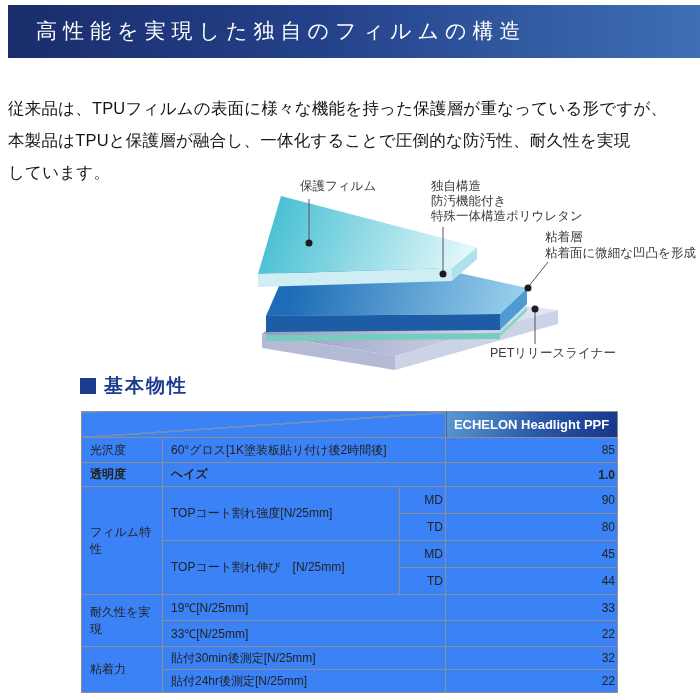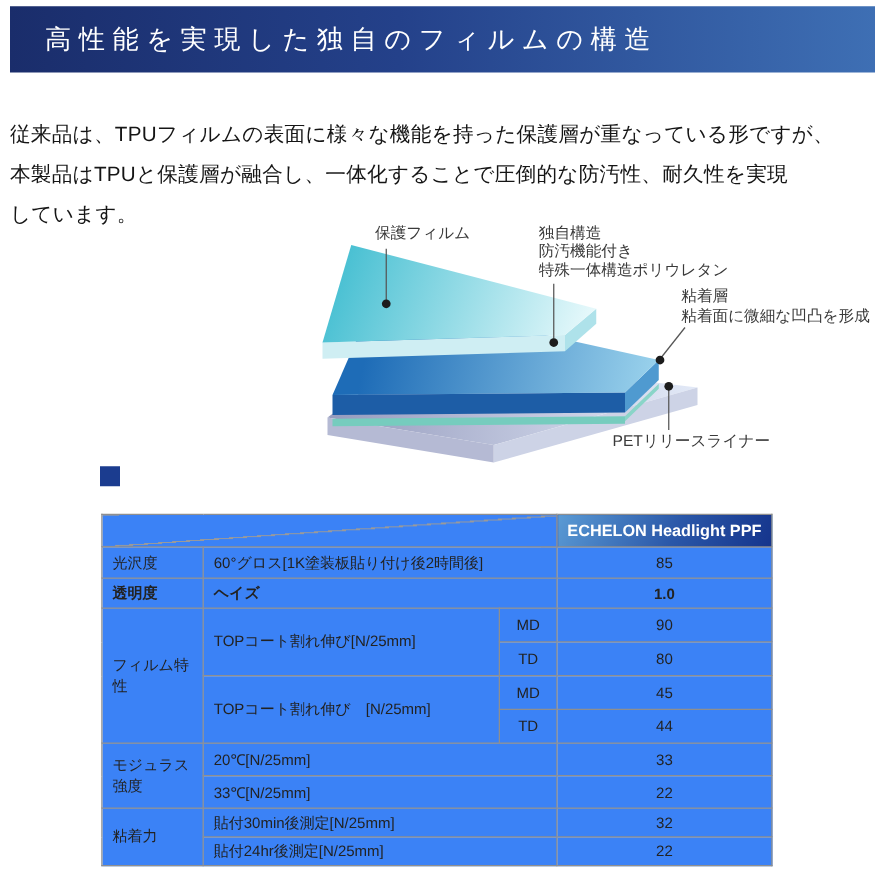--- a/index.html
+++ b/index.html
@@ -25,21 +25,21 @@
 
   
   .section-title{position:absolute;left:80px;top:373px;display:flex;align-items:center;}
   .sq{width:16px;height:16px;background:#1b3c8f;margin-right:8px;flex:0 0 auto;}
   .section-text{font-size:19px;font-weight:bold;color:#1b3c8f;letter-spacing:2px;}
 
   
   .tbl-wrap{position:absolute;left:81px;top:411px;}
   table{border-collapse:collapse;table-layout:fixed;width:536px;font-size:12px;color:#222222;}
   td{border:1px solid #8f8f8f;padding:0 8px;background:#3b82f6;}
-  td.center{text-align:center;padding:0 2px;}
+  td.center{text-align:right;padding:0 2px;}
   td.corner{background-image:linear-gradient(to bottom right,
             transparent calc(50% - 0.5px),#9a9a9a calc(50% - 0.5px),
             #9a9a9a calc(50% + 0.5px),transparent calc(50% + 0.5px));}
   td.bluehead{background:linear-gradient(115deg,#5a9ad4 0%,#2a57a8 55%,#15348c 100%);
             color:#ffffff;font-weight:bold;font-size:13px;text-align:center;padding:0 6px;}
   tr.h26{height:26px;} tr.h25{height:25px;} tr.h24{height:24px;font-weight:bold;}
   tr.h27{height:27px;} tr.h23{height:23px;}
 </style>
 </head>
 <body>
@@ -101,20 +101,21 @@
     <text class="dlabel" x="431" y="190">独自構造</text>
     <text class="dlabel" x="431" y="205">防汚機能付き</text>
     <text class="dlabel" x="431" y="220">特殊一体構造ポリウレタン</text>
     <text class="dlabel" x="545" y="241">粘着層</text>
     <text class="dlabel" x="545" y="257">粘着面に微細な凹凸を形成</text>
     <text class="dlabel" x="490" y="357">PETリリースライナー</text>
   </svg>
 
   <div class="section-title">
     <span class="sq"></span>
+    <span class="section-text">基本物性</span>
   </div>
 
   <div class="tbl-wrap">
     <table>
       <colgroup>
           <col style="width:81px">
           <col style="width:237px">
           <col style="width:46px">
           <col style="width:172px">
         </colgroup>
@@ -128,40 +129,40 @@
         <td colspan="2">60°グロス[1K塗装板貼り付け後2時間後]</td>
         <td class="center">85</td>
       </tr>
       <tr class="h24">
         <td>透明度</td>
         <td colspan="2">ヘイズ</td>
         <td class="center">1.0</td>
       </tr>
       <tr class="h27">
         <td rowspan="4">フィルム特性</td>
-        <td rowspan="2">TOPコート割れ伸び[N/25mm]</td>
+        <td rowspan="2">TOPコート割れ強度[N/25mm]</td>
         <td class="center">MD</td>
         <td class="center">90</td>
       </tr>
       <tr class="h27">
         <td class="center">TD</td>
         <td class="center">80</td>
       </tr>
       <tr class="h27">
         <td rowspan="2">TOPコート割れ伸び　[N/25mm]</td>
         <td class="center">MD</td>
         <td class="center">45</td>
       </tr>
       <tr class="h27">
         <td class="center">TD</td>
         <td class="center">44</td>
       </tr>
       <tr class="h26">
-        <td rowspan="2">モジュラス強度</td>
-        <td colspan="2">20℃[N/25mm]</td>
+        <td rowspan="2">耐久性を実現</td>
+        <td colspan="2">19℃[N/25mm]</td>
         <td class="center">33</td>
       </tr>
       <tr class="h26">
         <td colspan="2">33℃[N/25mm]</td>
         <td class="center">22</td>
       </tr>
       <tr class="h23">
         <td rowspan="2">粘着力</td>
         <td colspan="2">貼付30min後測定[N/25mm]</td>
         <td class="center">32</td>

